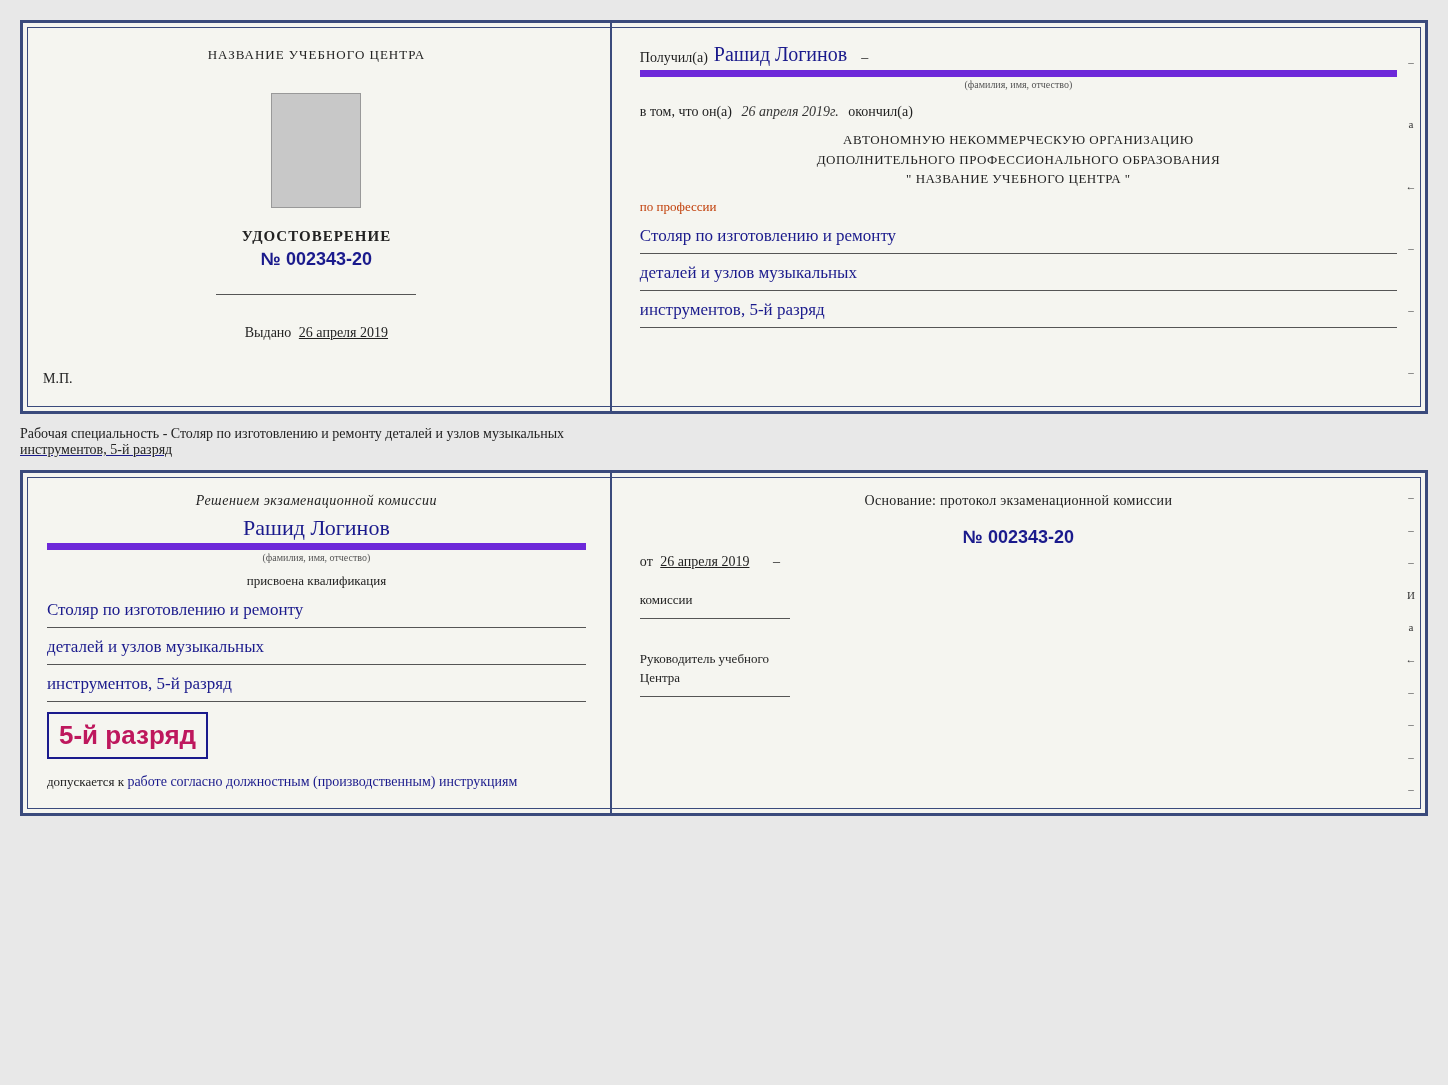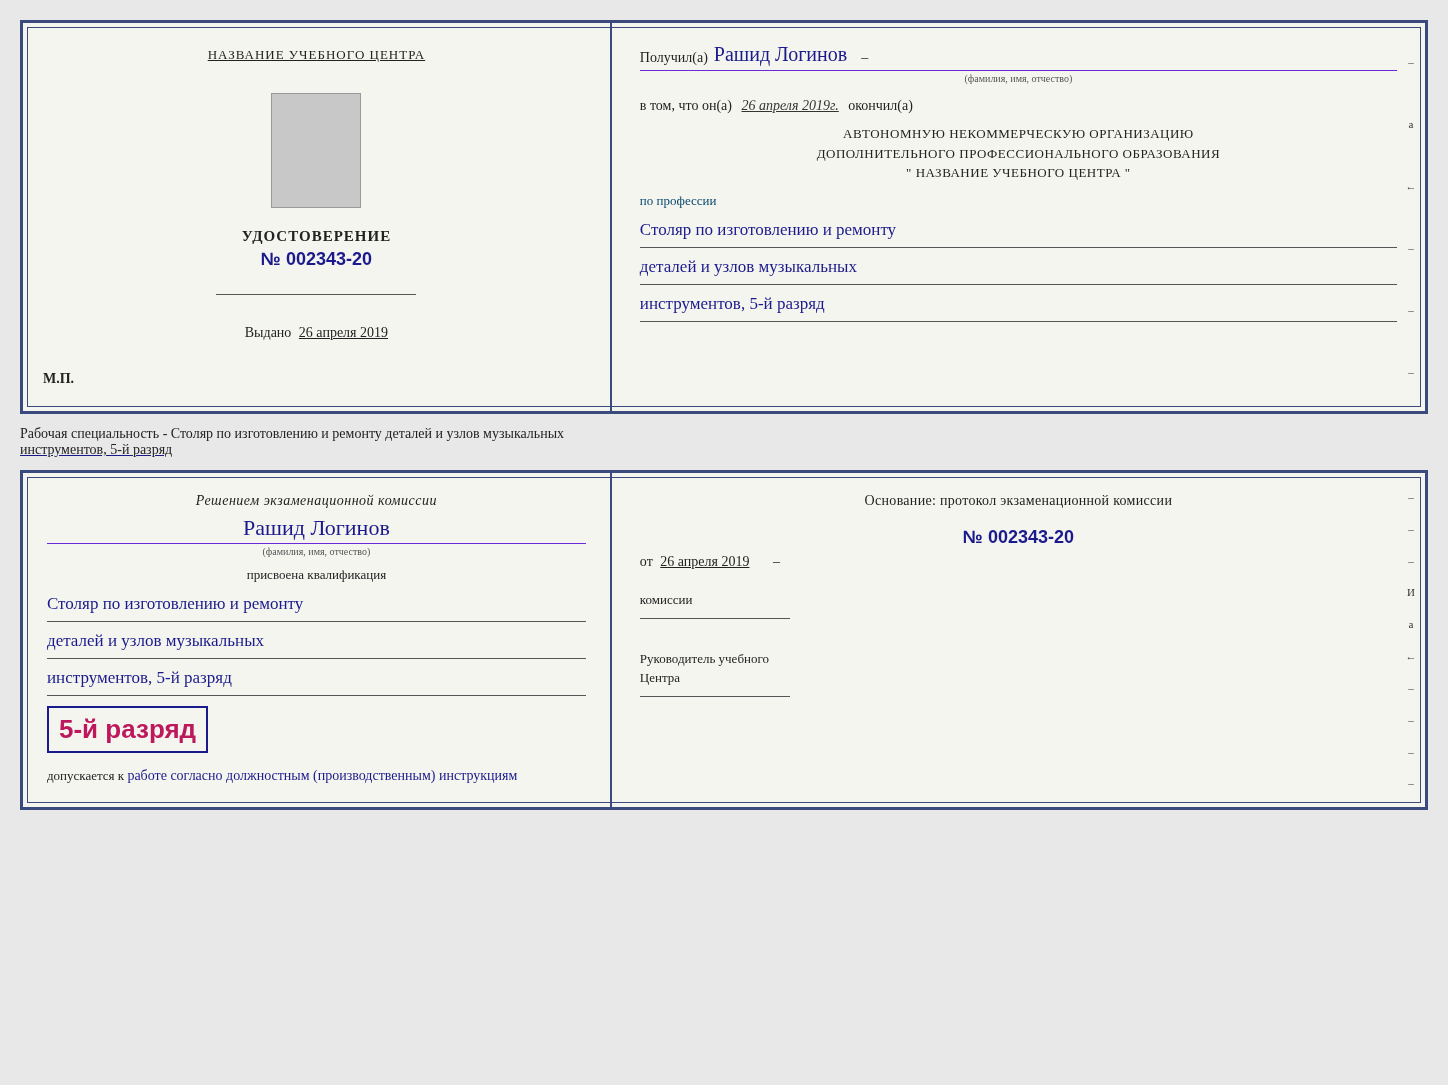--- a/index.html
+++ b/index.html
@@ -67,21 +67,20 @@
       writing-mode: horizontal-tb;
     }
 
     .school-name-top {
       text-align: center;
       font-size: 13px;
       letter-spacing: 1px;
       color: #222;
       margin-bottom: 30px;
       font-weight: 500;
-      text-decoration: underline;
     }
 
     .photo-placeholder {
       width: 90px;
       height: 115px;
       background: #c8c8c8;
       border: 1px solid #999;
       margin-bottom: 20px;
     }
 
@@ -128,21 +127,21 @@
     .handwritten {
       font-family: 'Segoe Script', 'Brush Script MT', cursive;
       color: #1a1a8c;
       font-size: 20px;
     }
 
     .sub-label {
       font-size: 10px;
       color: #555;
       text-align: center;
-      border-top: 1px solid #6d28d9;
+      border-top: 7px solid #6d28d9;
       padding-top: 2px;
       margin-top: 2px;
       min-width: 180px;
     }
 
     .vtom-row {
       font-size: 14px;
       color: #222;
       margin: 14px 0 6px 0;
     }
@@ -152,21 +151,21 @@
       color: #222;
       text-align: center;
       margin: 10px 0;
       line-height: 1.5;
       font-weight: 500;
       letter-spacing: 0.5px;
     }
 
     .po-professii {
       font-size: 13px;
-      color: #0c4a6e;
+      color: #c2410c;
       margin: 10px 0 4px 0;
     }
 
     .profession-handwritten {
       font-family: 'Segoe Script', 'Brush Script MT', cursive;
       color: #1a1a8c;
       font-size: 17px;
       line-height: 2;
       display: block;
       border-bottom: 1px solid #555;
@@ -320,35 +319,35 @@
     <div class="cert-left">
       <div class="school-name-top">НАЗВАНИЕ УЧЕБНОГО ЦЕНТРА</div>
       <div class="photo-placeholder"></div>
       <div class="udostoverenie-label">УДОСТОВЕРЕНИЕ</div>
       <div class="cert-number">№ 002343-20</div>
       <div style="border-bottom:1px solid #555; width:200px; margin-bottom:20px;"></div>
       <div class="vydano-row">
         <span>Выдано</span>
         <span style="text-decoration:underline; margin-left:4px;">26 апреля 2019</span>
       </div>
-      <div class="mp-label" style="margin-top:auto; align-self:flex-start; padding-top:30px;font-weight:bold;">М.П.</div>
+      <div class="mp-label" style="margin-top:auto; align-self:flex-start; padding-top:30px;">М.П.</div>
     </div>
 
     <div class="cert-right">
 
       <div class="poluchil-row">
         <span style="font-size:14px;">Получил(а)</span>
         <span class="handwritten">Рашид Логинов</span>
         <span style="margin-left:8px;">–</span>
       </div>
       <div class="sub-label">(фамилия, имя, отчество)</div>
 
       <div class="vtom-row">
         <span>в том, что он(а)</span>
-        <span style="text-decoration:underline; font-style:italic; margin: 0 6px; color:#333;">26 апреля 2019г.</span>
+        <span style="font-style:italic; margin: 0 6px; color:#333;">26 апреля 2019г.</span>
         <span>окончил(а)</span>
       </div>
 
       <div class="org-block">
         <div>АВТОНОМНУЮ НЕКОММЕРЧЕСКУЮ ОРГАНИЗАЦИЮ</div>
         <div>ДОПОЛНИТЕЛЬНОГО ПРОФЕССИОНАЛЬНОГО ОБРАЗОВАНИЯ</div>
         <div>"   НАЗВАНИЕ УЧЕБНОГО ЦЕНТРА   "</div>
       </div>
 
       <div class="po-professii">по профессии</div>

